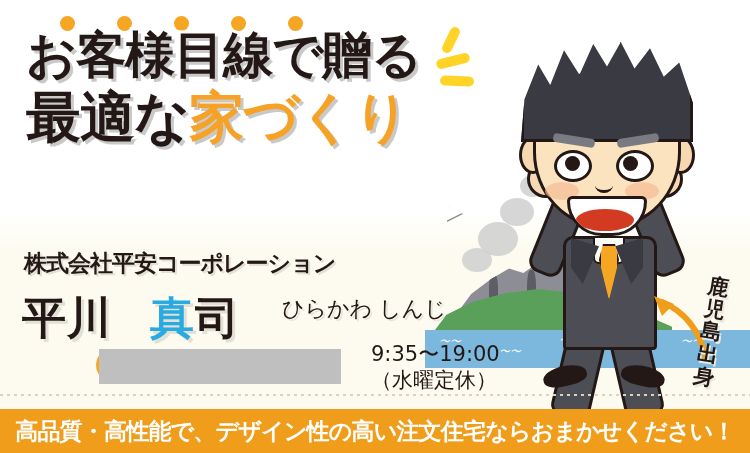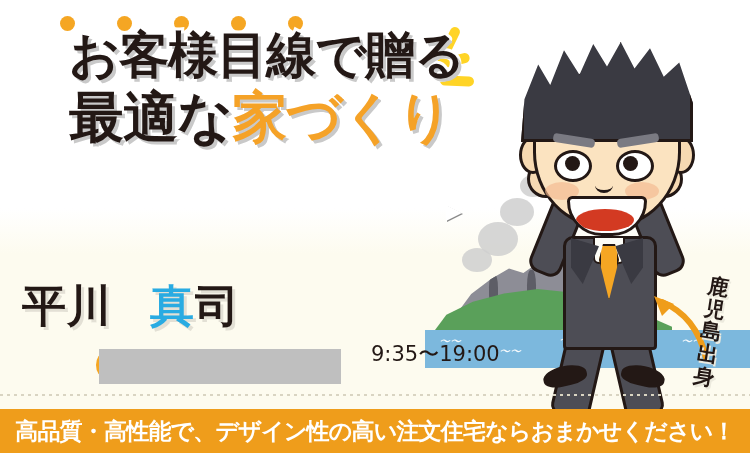--- a/index.html
+++ b/index.html
@@ -35,21 +35,21 @@
   .mount-grey .ridge{position:absolute;background:#5d5d66;border-radius:40%;}
   .smoke{position:absolute;border-radius:50%;background:#cfcfcf;opacity:.85;}
 
   .dot-row{position:absolute;left:60px;top:16px;width:240px;height:16px;}
   .dot-row i{position:absolute;width:15px;height:15px;border-radius:50%;background:#f5a623;}
 
   .sparkles{position:absolute;left:418px;top:26px;width:60px;height:64px;}
   .sparkles i{position:absolute;background:#ffd426;border-radius:5px;display:block;}
 
   
-  .headline{position:absolute;left:26px;top:30px;width:440px;margin-left:43px;}
+  .headline{position:absolute;left:26px;top:30px;width:440px;}
   .hl-row{line-height:1;white-space:nowrap;}
   .hl1{font-size:50px;font-weight:bold;color:#231815;
        -webkit-text-stroke:6px #ffffff;paint-order:stroke fill;
        text-shadow:3px 3px 0 #c9c9c9;letter-spacing:-1px;}
   .hl2{font-size:55px;font-weight:bold;color:#231815;margin-top:10px;
        -webkit-text-stroke:6px #ffffff;paint-order:stroke fill;
        text-shadow:3px 3px 0 #c9c9c9;letter-spacing:-1px;}
   .hl2 .accent{color:#f5a227;}
 
   
@@ -65,21 +65,21 @@
     border-top:8px solid transparent;border-bottom:8px solid transparent;
     border-left:16px solid #ffffff;
     filter:drop-shadow(1px 1px 0 #888);
   }
 
   
   .company{
     position:absolute;left:24px;top:248px;font-size:23px;font-weight:bold;
     color:#231815;letter-spacing:-1px;text-shadow:2px 2px 0 #e3e0d5;white-space:nowrap;
   }
-  .nameline{position:absolute;left:22px;top:284px;display:flex;align-items:flex-end;gap:0;text-align:right;}
+  .nameline{position:absolute;left:22px;top:296px;display:flex;align-items:flex-end;gap:0;text-align:right;}
   .name-a{font-size:44px;font-weight:bold;color:#231815;letter-spacing:1px;
           text-shadow:3px 3px 0 #e3e0d5;line-height:1;}
   .name-gap{display:inline-block;width:38px;}
   .name-b{font-size:44px;font-weight:bold;color:#29abe2;letter-spacing:1px;
           text-shadow:3px 3px 0 #e3e0d5;line-height:1;}
   .name-c{font-size:44px;font-weight:bold;color:#231815;letter-spacing:1px;
           text-shadow:3px 3px 0 #e3e0d5;line-height:1;}
   .furigana{position:absolute;left:282px;top:294px;font-size:22px;color:#231815;
             text-shadow:2px 2px 0 #e8e5da;white-space:nowrap;}
 
@@ -247,33 +247,36 @@
     </div>
   </div>
 
   <div class="headline">
     <div class="hl-row hl1">お客様目線で贈る</div>
     <div class="hl-row hl2"><span>最適な</span><span class="accent">家づくり</span></div>
   </div>
 
   <div class="bubble-tail"></div>
 
+  <div class="company">株式会社平安コーポレーション</div>
 
   <div class="nameline">
     <span class="name-a">平川</span>
     <span class="name-gap"></span>
     <span class="name-b">真</span>
     <span class="name-c">司</span>
   </div>
+  <div class="furigana">ひらかわ しんじ</div>
 
   <div class="tel-accent"></div>
   <div class="tel-redact"></div>
 
   <div class="hours">
     <div>9:35〜19:00</div>
+    <div>（水曜定休）</div>
   </div>
 
   <div class="dotline"></div>
 
   <svg class="arrow" viewBox="0 0 64 72">
     <path d="M58 68 C52 42 38 22 14 12" stroke="#ef9d1b" stroke-width="6" fill="none" stroke-linecap="round"></path>
     <path d="M6 6 L26 14 L14 26 Z" fill="#ef9d1b"></path>
   </svg>
   <div class="kago">
     <span>鹿</span>

